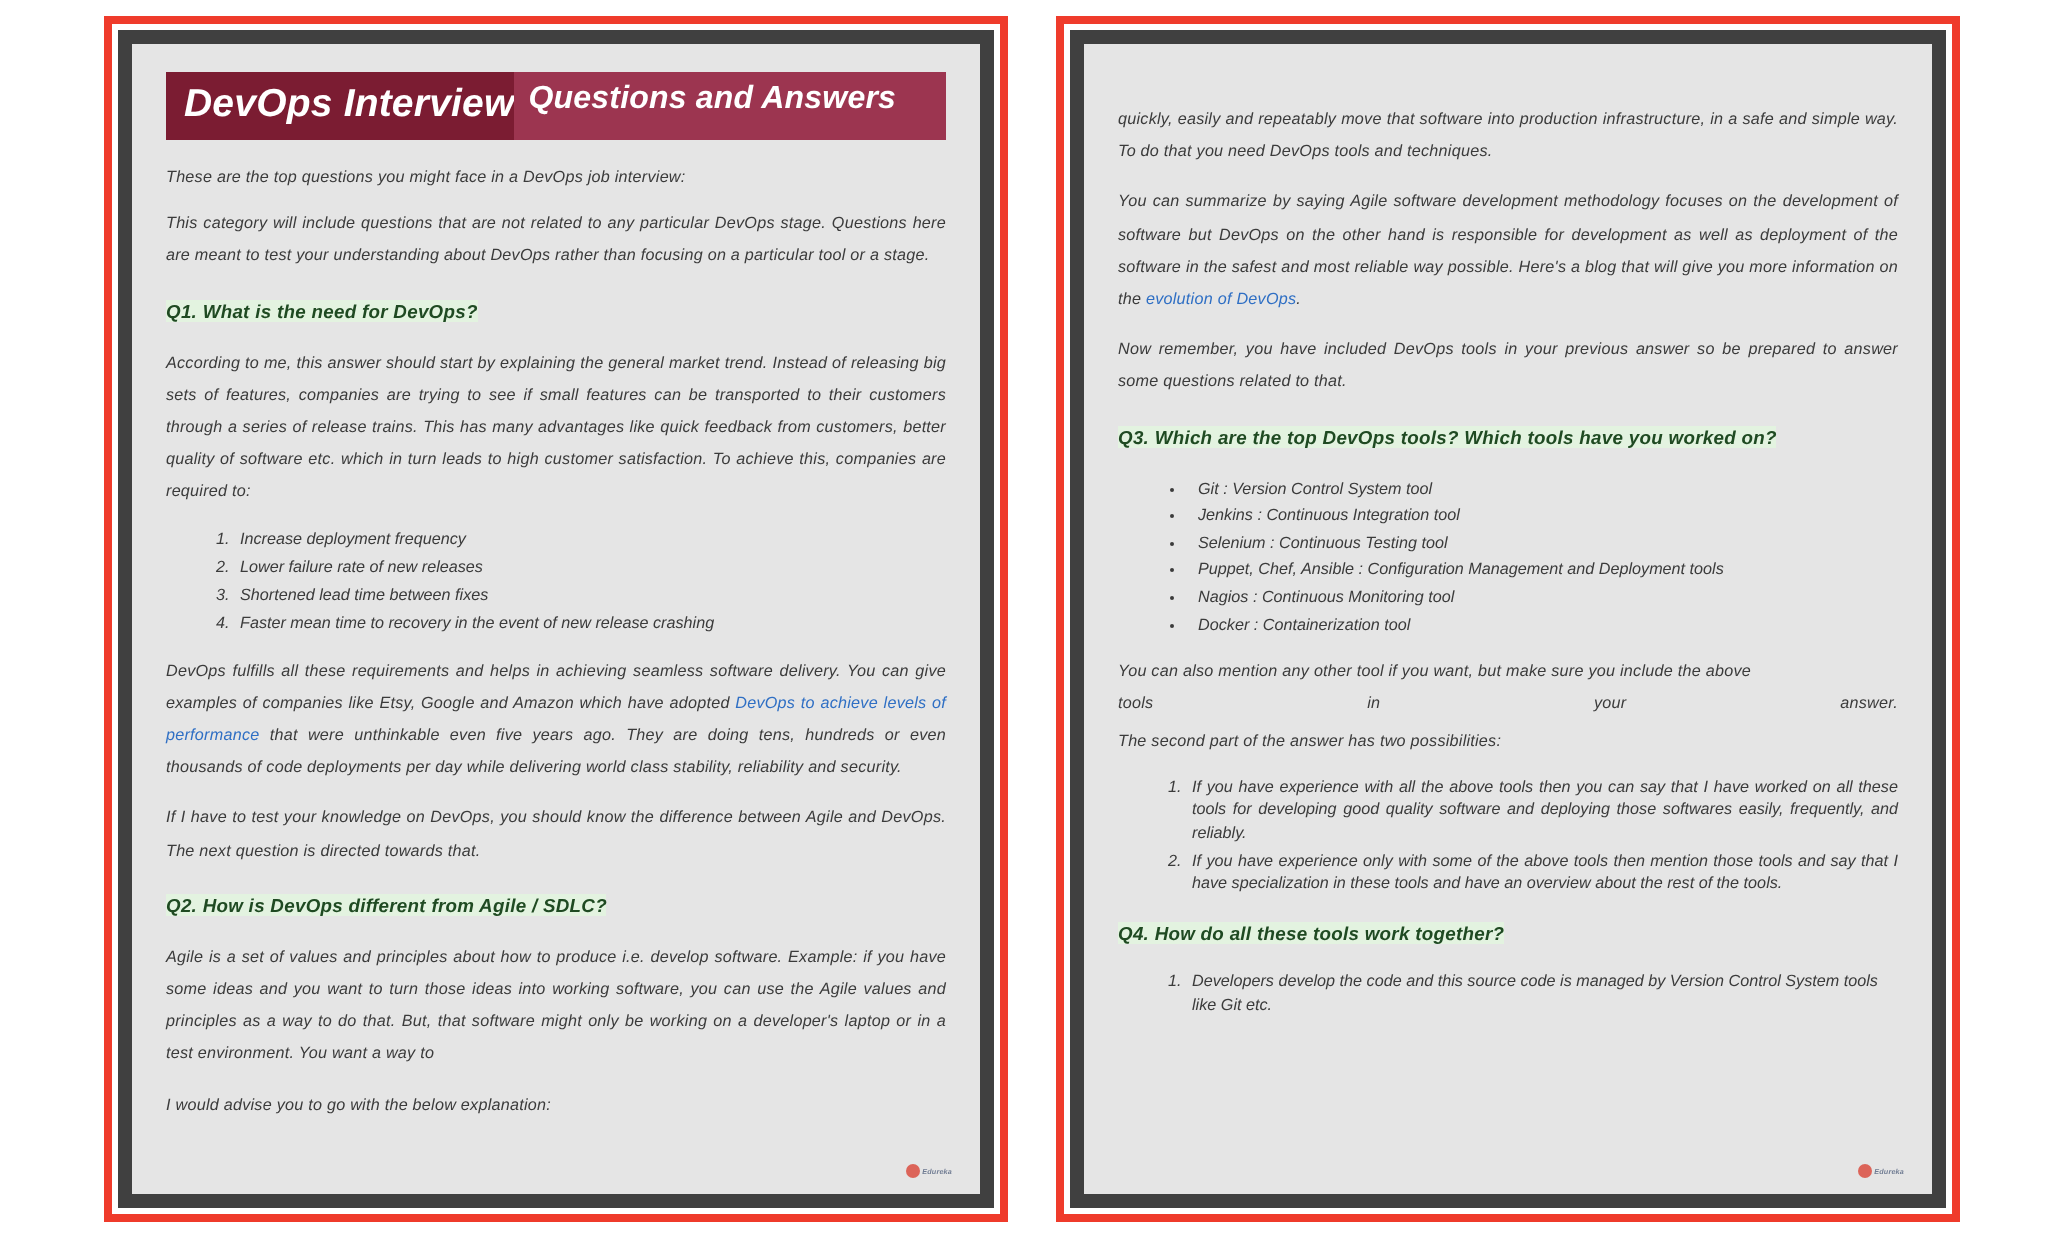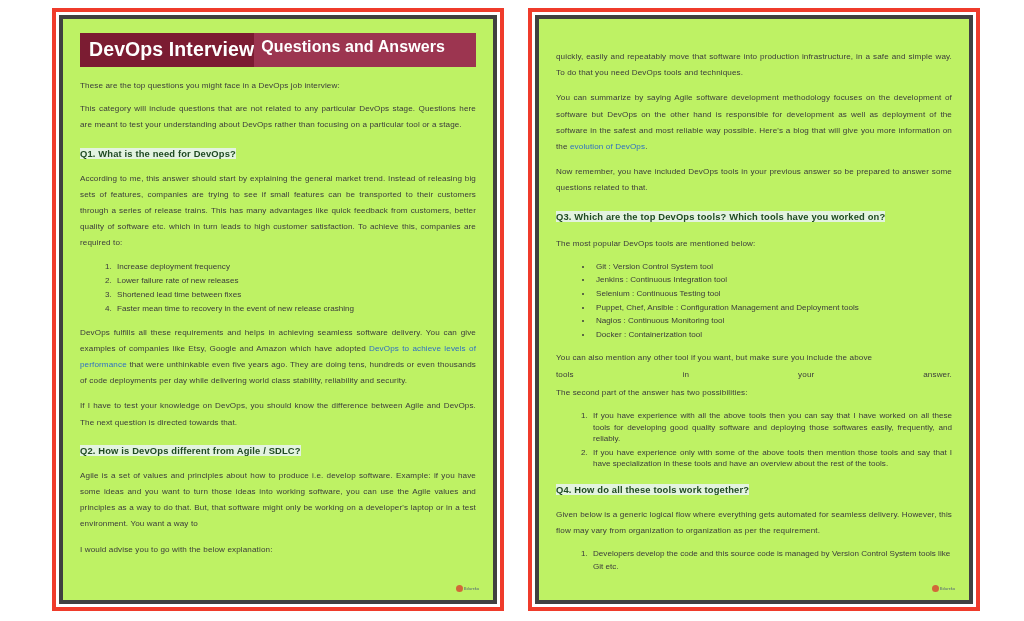--- a/index.html
+++ b/index.html
@@ -22,23 +22,24 @@
   .page {
     position: relative;
     flex: 1 1 0;
     background: #ffffff;
     border: 4px solid #ef3b2b;
     padding: 3px;
   }
   .page-inner {
     position: relative;
     width: 100%; height: 100%;
-    border: 4px solid #404040;
-    background: #bef264;
+    border: 7px solid #404040;
+    background: #e5e5e5;
     overflow: hidden;
+    font-style: italic;
   }
   .page-pad {
     padding: 14px 17px 10px 17px;
     height: 100%;
     position: relative;
   }
   .page-right .page-pad { padding-top: 30px; }
 
   
   .title-banner {
@@ -213,21 +214,20 @@
         <p class="body">quickly, easily and repeatably move that software into production infrastructure, in a safe and simple way. To do that you need DevOps tools and techniques.</p>
 
         <p class="body"><span>You can summarize by saying Agile software development methodology focuses on the development of software but DevOps on the other hand is responsible for development as well as deployment of the software in the safest and most reliable way possible. Here's a blog that will give you more information on the </span><span class="lnk">evolution of DevOps</span><span>.</span></p>
 
         <p class="body">Now remember, you have included DevOps tools in your previous answer so be prepared to answer some questions related to that.</p>
 
         <div class="q-head-wrap q3">
           <span class="q-head">Q3. Which are the top DevOps tools? Which tools have you worked on?</span>
         </div>
 
-        <p class="body">The most popular DevOps tools are mentioned below:</p>
 
         <ul class="bul">
           <li>Git : Version Control System tool</li>
           <li>Jenkins : Continuous Integration tool</li>
           <li>Selenium : Continuous Testing tool</li>
           <li>Puppet, Chef, Ansible : Configuration Management and Deployment tools</li>
           <li>Nagios : Continuous Monitoring tool</li>
           <li>Docker : Containerization tool</li>
         </ul>
 
@@ -243,21 +243,20 @@
 
         <ol class="num just">
           <li>If you have experience with all the above tools then you can say that I have worked on all these tools for developing good quality software and deploying those softwares easily, frequently, and reliably.</li>
           <li>If you have experience only with some of the above tools then mention those tools and say that I have specialization in these tools and have an overview about the rest of the tools.</li>
         </ol>
 
         <div class="q-head-wrap">
           <span class="q-head">Q4. How do all these tools work together?</span>
         </div>
 
-        <p class="body">Given below is a generic logical flow where everything gets automated for seamless delivery. However, this flow may vary from organization to organization as per the requirement.</p>
 
         <ol class="num">
           <li>Developers develop the code and this source code is managed by Version Control System tools like Git etc.</li>
         </ol>
 
         <div class="footer-logo">
           <span class="mark"></span>
           <span class="txt">Edureka</span>
         </div>
 

